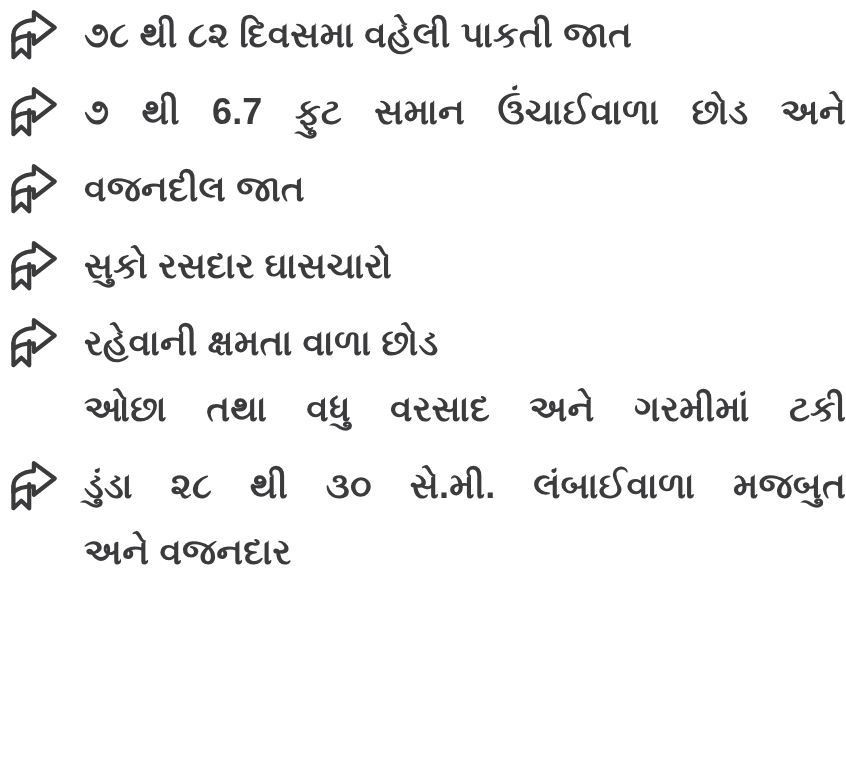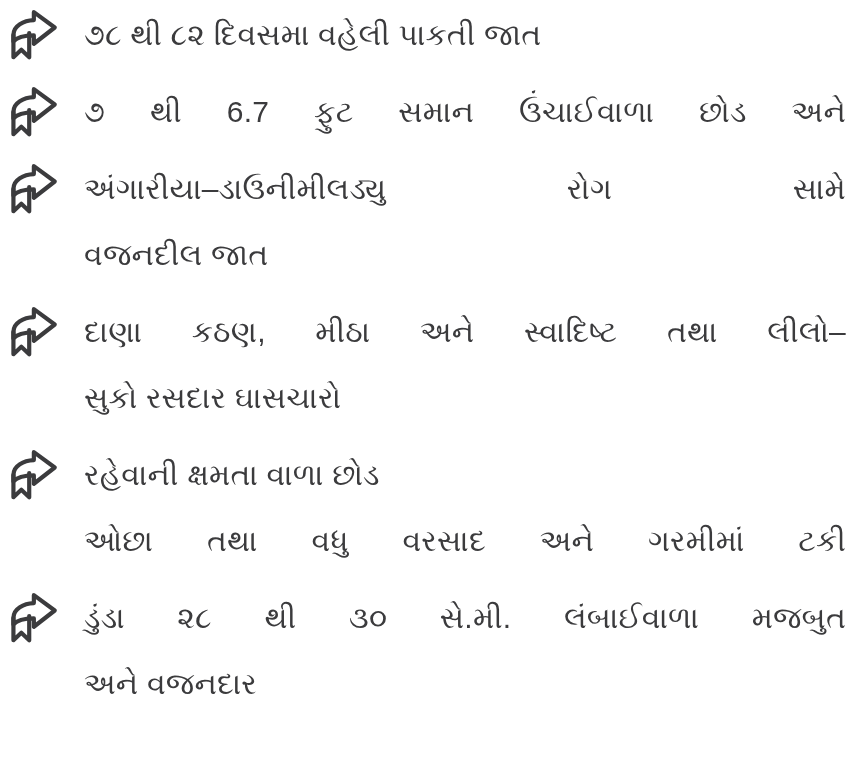--- a/index.html
+++ b/index.html
@@ -30,22 +30,22 @@
     padding: 6px 0 0 6px;
   }
   .bullet-col svg {
     display: block;
     width: 52px;
     height: 52px;
   }
   .text-col {
     flex: 1 1 auto;
     min-width: 0;
-    font-size: 30px;
-    font-weight: 400;
+    font-size: 36px;
+    font-weight: 700;
     line-height: 66px;
     color: #3b3b3d;
     letter-spacing: 0.2px;
   }
   .line {
     text-align: left;
     white-space: nowrap;
   }
   .line.justify {
     white-space: normal;
@@ -83,34 +83,32 @@
   </div>
 
   <div class="list-item">
     <div class="bullet-col">
       <svg viewBox="0 0 56 56" fill="none" stroke="#3b3b3d" stroke-width="4.5" stroke-linejoin="round" stroke-linecap="round">
         <path d="M8 29 L8 53 L16.5 45 L25 53 L25 27"></path>
         <path d="M8 29 C8 19 19 13.5 30 13 L30 4.5 L52.5 21 L30 38.5 L30 29.5 C21 29.5 12 31.5 8 36 Z"></path>
       </svg>
     </div>
     <div class="text-col">
-      <div class="line justify">અંગારીયા–ડાઉનીમીલડ્યુ રોગ સામે</div>
       <div class="line">વજનદીલ જાત</div>
     </div>
   </div>
 
   <div class="list-item">
     <div class="bullet-col">
       <svg viewBox="0 0 56 56" fill="none" stroke="#3b3b3d" stroke-width="4.5" stroke-linejoin="round" stroke-linecap="round">
         <path d="M8 29 L8 53 L16.5 45 L25 53 L25 27"></path>
         <path d="M8 29 C8 19 19 13.5 30 13 L30 4.5 L52.5 21 L30 38.5 L30 29.5 C21 29.5 12 31.5 8 36 Z"></path>
       </svg>
     </div>
     <div class="text-col">
-      <div class="line justify">દાણા કઠણ, મીઠા અને સ્વાદિષ્ટ તથા લીલો–</div>
       <div class="line">સુકો રસદાર ઘાસચારો</div>
     </div>
   </div>
 
   <div class="list-item">
     <div class="bullet-col">
       <svg viewBox="0 0 56 56" fill="none" stroke="#3b3b3d" stroke-width="4.5" stroke-linejoin="round" stroke-linecap="round">
         <path d="M8 29 L8 53 L16.5 45 L25 53 L25 27"></path>
         <path d="M8 29 C8 19 19 13.5 30 13 L30 4.5 L52.5 21 L30 38.5 L30 29.5 C21 29.5 12 31.5 8 36 Z"></path>
       </svg>

